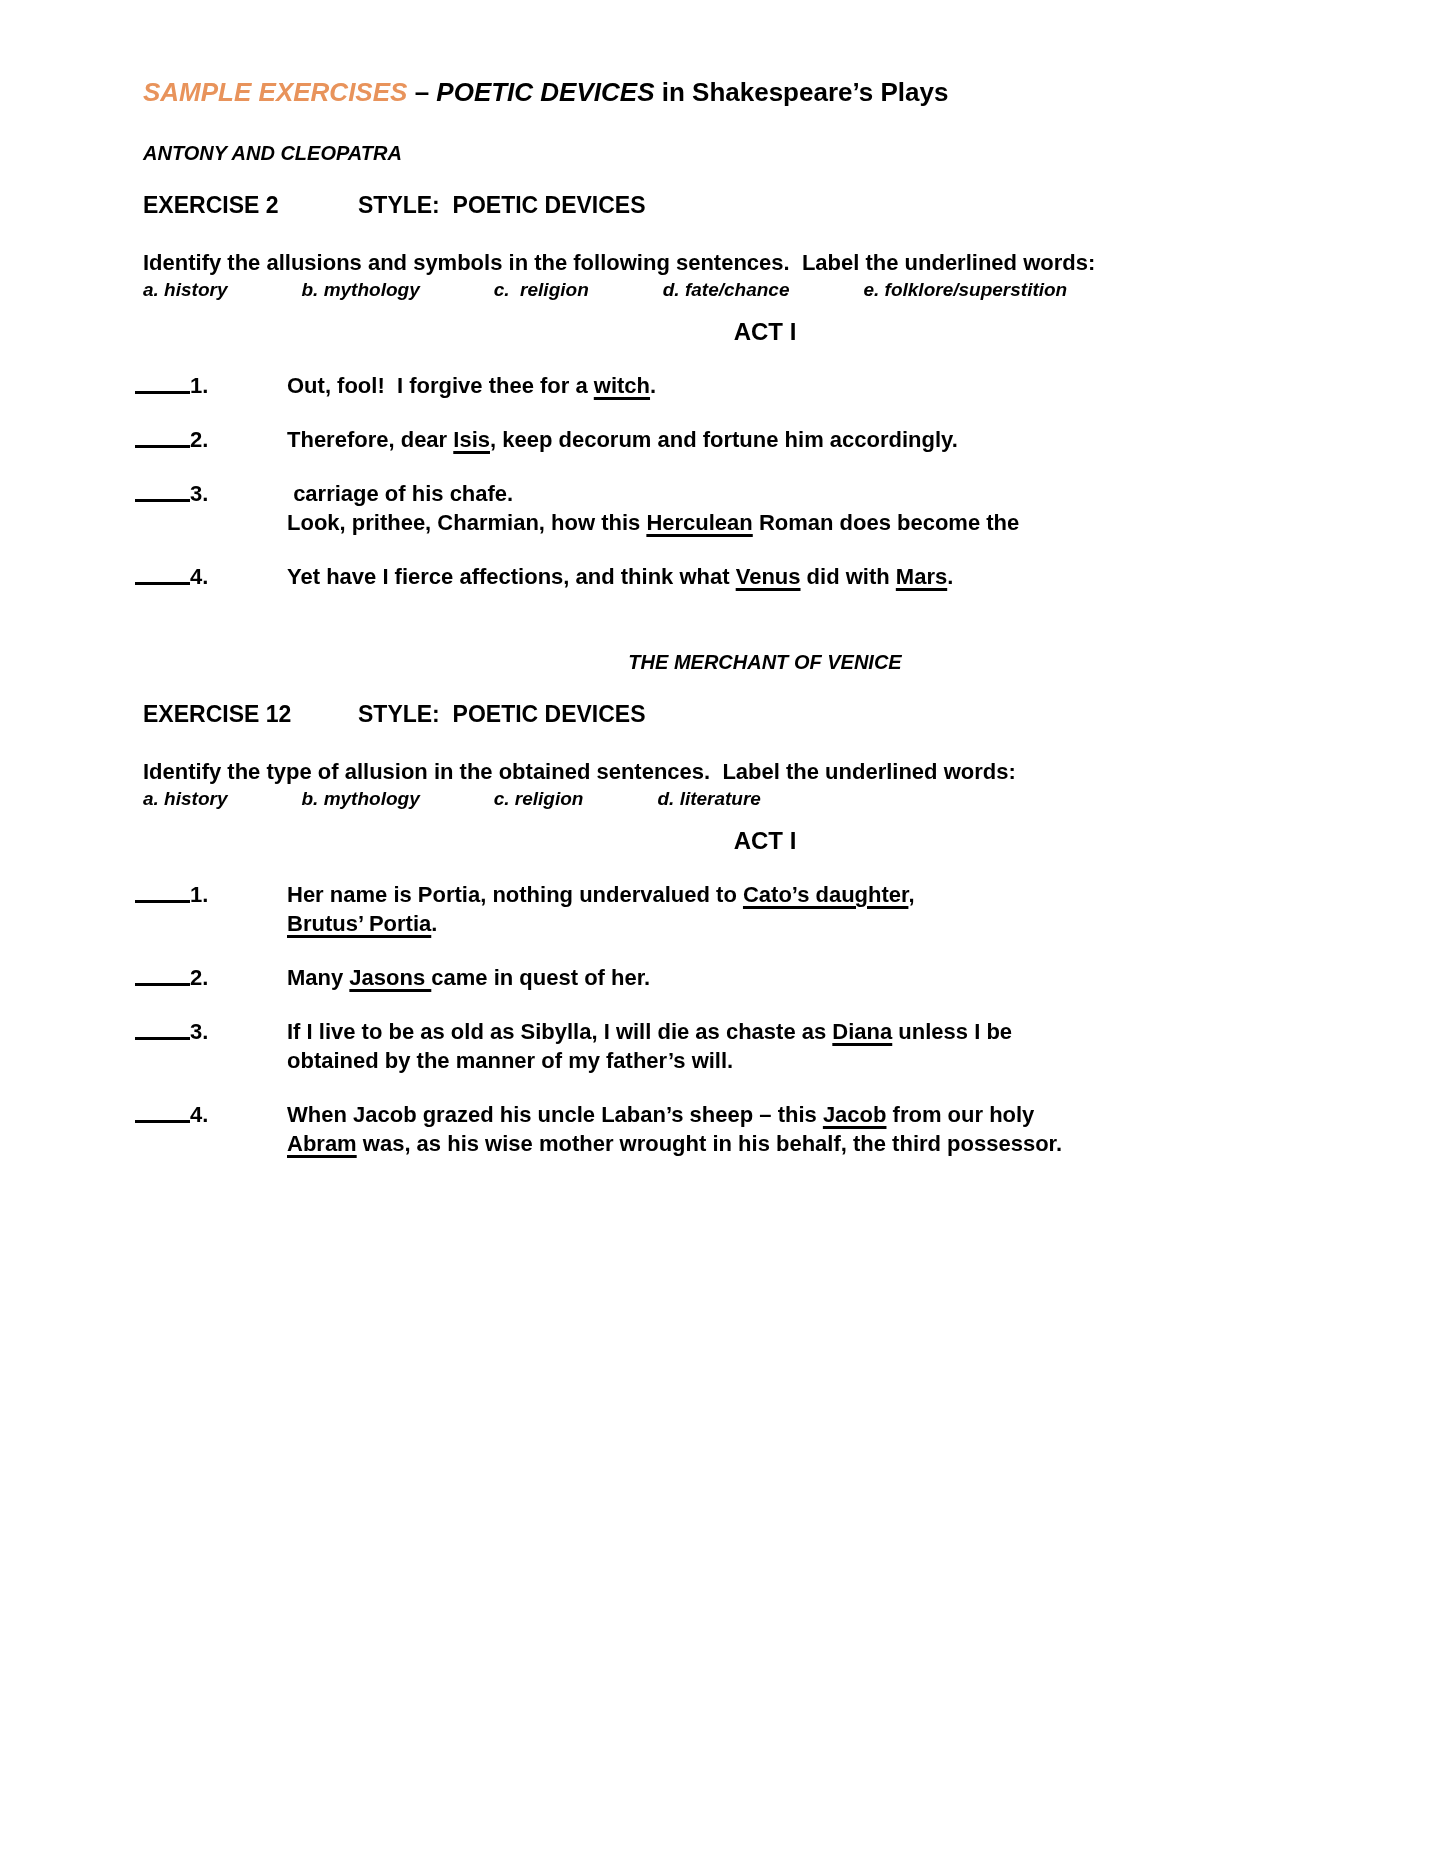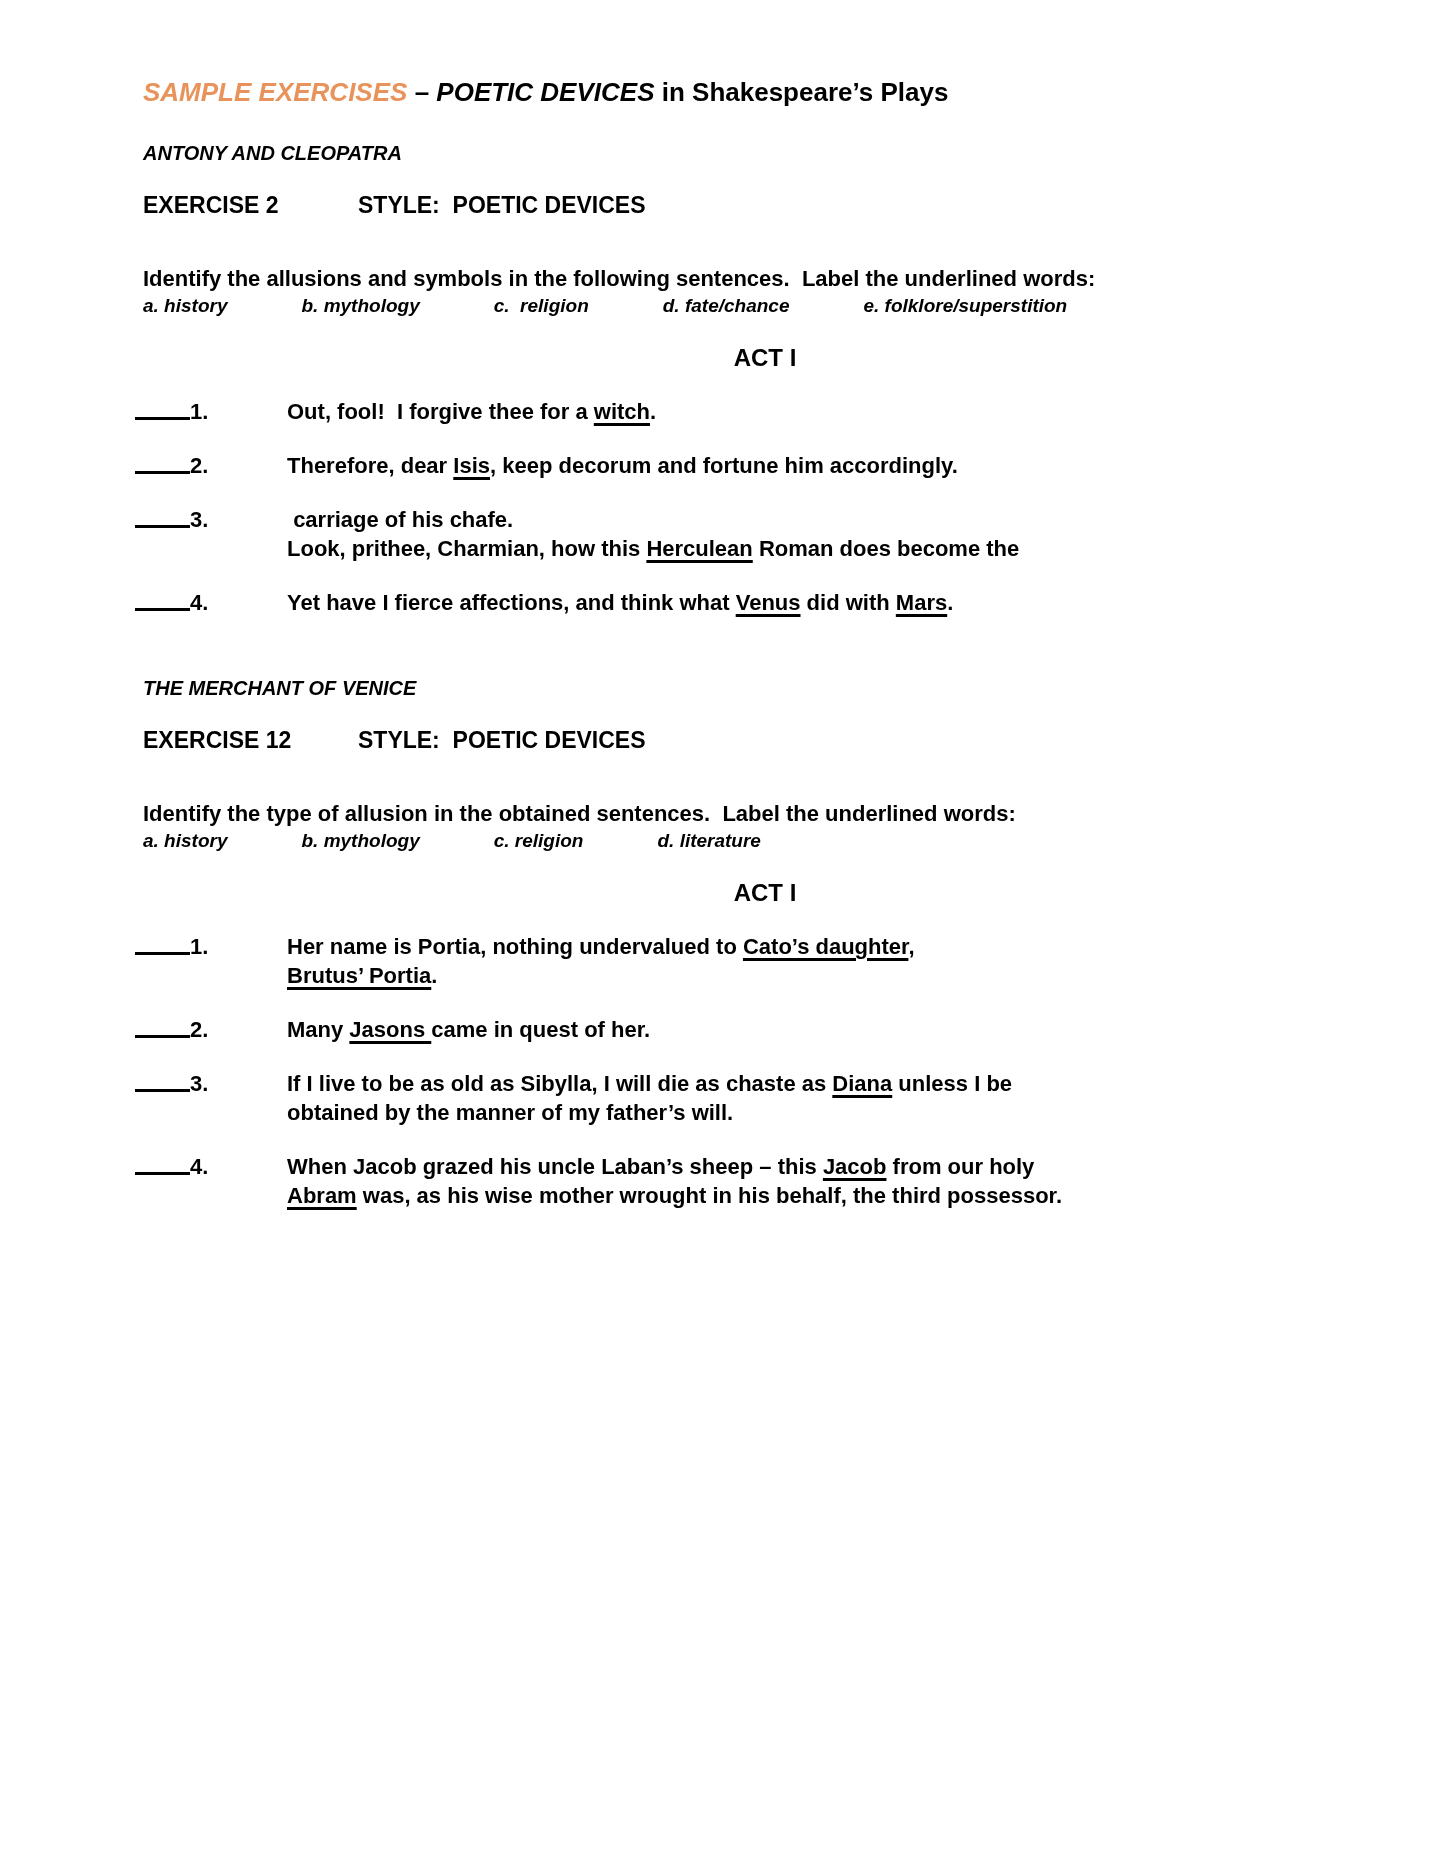--- a/index.html
+++ b/index.html
@@ -27,48 +27,48 @@
     white-space: pre-wrap;
   }
   .doc-title .it { font-style: italic; }
 
   .play-title {
     font-size: 20px;
     line-height: 38px;
     font-style: italic;
     margin-top: 27px;
   }
-  .section-two .play-title { margin-top: 52px; }
+  .section-two .play-title { margin-top: 52px; text-align: center; }
 
   .exercise-line {
     margin-top: 20px;
     font-size: 23px;
     line-height: 27px;
     white-space: pre-wrap;
   }
   .exercise-label { display: inline-block; width: 215px; }
 
   .instructions {
-    margin-top: 45px;
+    margin-top: 29px;
     font-size: 22px;
     line-height: 29px;
     white-space: pre-wrap;
   }
 
   .options {
     display: flex;
     gap: 74px;
     font-size: 19px;
     line-height: 26px;
     font-style: italic;
     white-space: pre-wrap;
   }
 
   .act-heading {
-    margin-top: 25px;
+    margin-top: 15px;
     font-size: 24px;
     line-height: 27px;
     text-align: center;
   }
 
   .questions { margin-top: 26px; }
   .q-row {
     display: flex;
     font-size: 22px;
     line-height: 29px;

